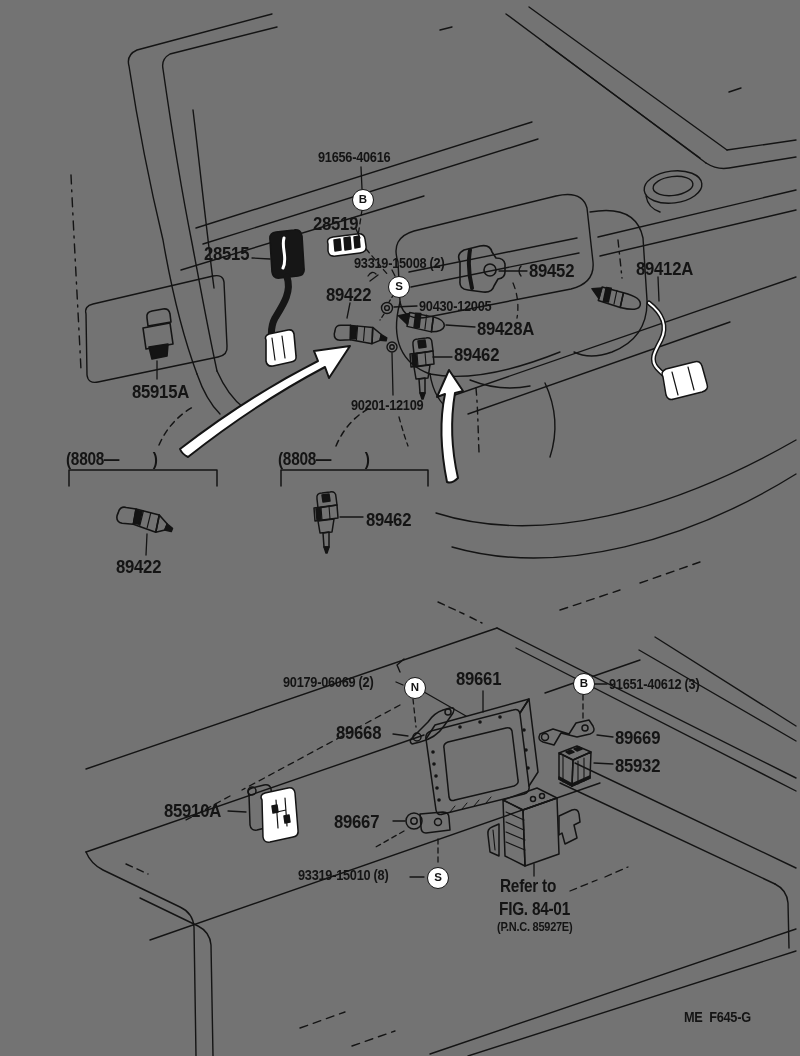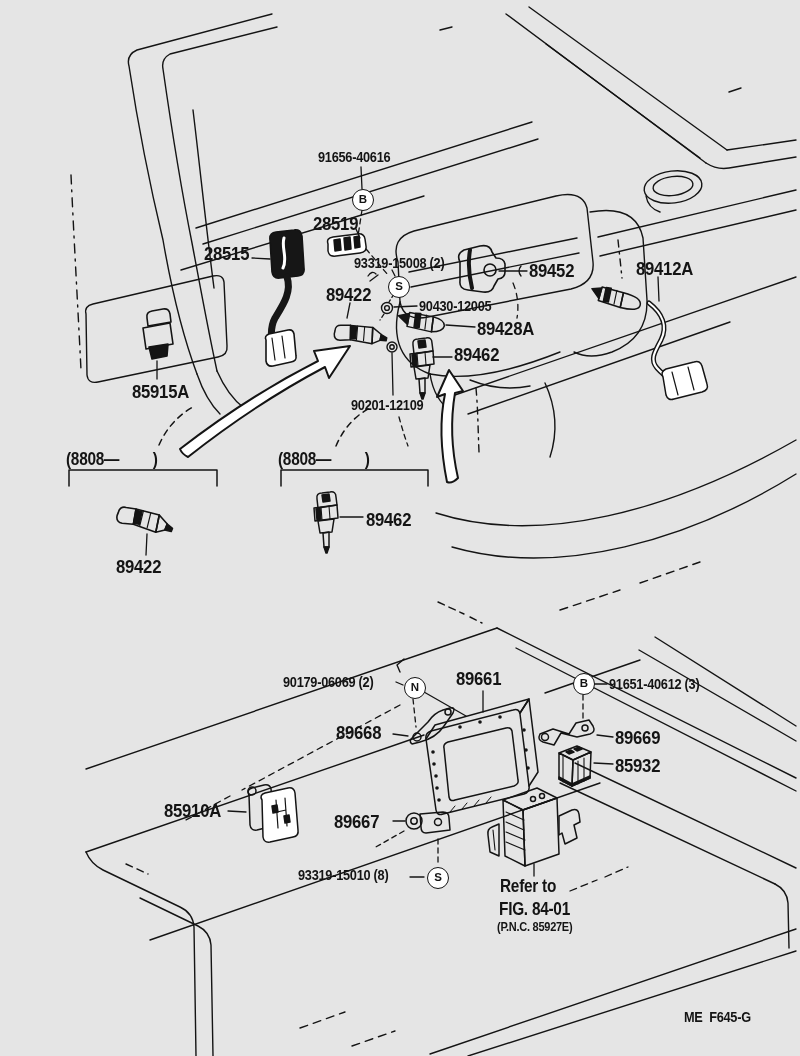--- a/index.html
+++ b/index.html
@@ -1,16 +1,16 @@
 <!DOCTYPE html>
 <html><head>
 <meta charset="utf-8">
 <style>
   html,body{margin:0;padding:0;background:#fff;}
-  .stage{position:relative;width:800px;height:1056px;background:#e5e5e5;overflow:hidden;
+  .stage{position:relative;width:800px;height:1056px;background:#737373;overflow:hidden;
          font-family:"Liberation Sans",sans-serif;}
   .stage svg{position:absolute;left:0;top:0;}
   .lbl{position:absolute;font-weight:bold;color:#141414;white-space:pre;line-height:1;
        transform:scaleX(.88);transform-origin:left top;letter-spacing:-.3px;
        font-family:"Liberation Sans",sans-serif;}
   .lg{font-size:19px;}
   .md{font-size:17.5px;}
   .sm{font-size:14.5px;}
   .xs{font-size:12.5px;}
   .flexrow{display:flex;justify-content:space-between;}

